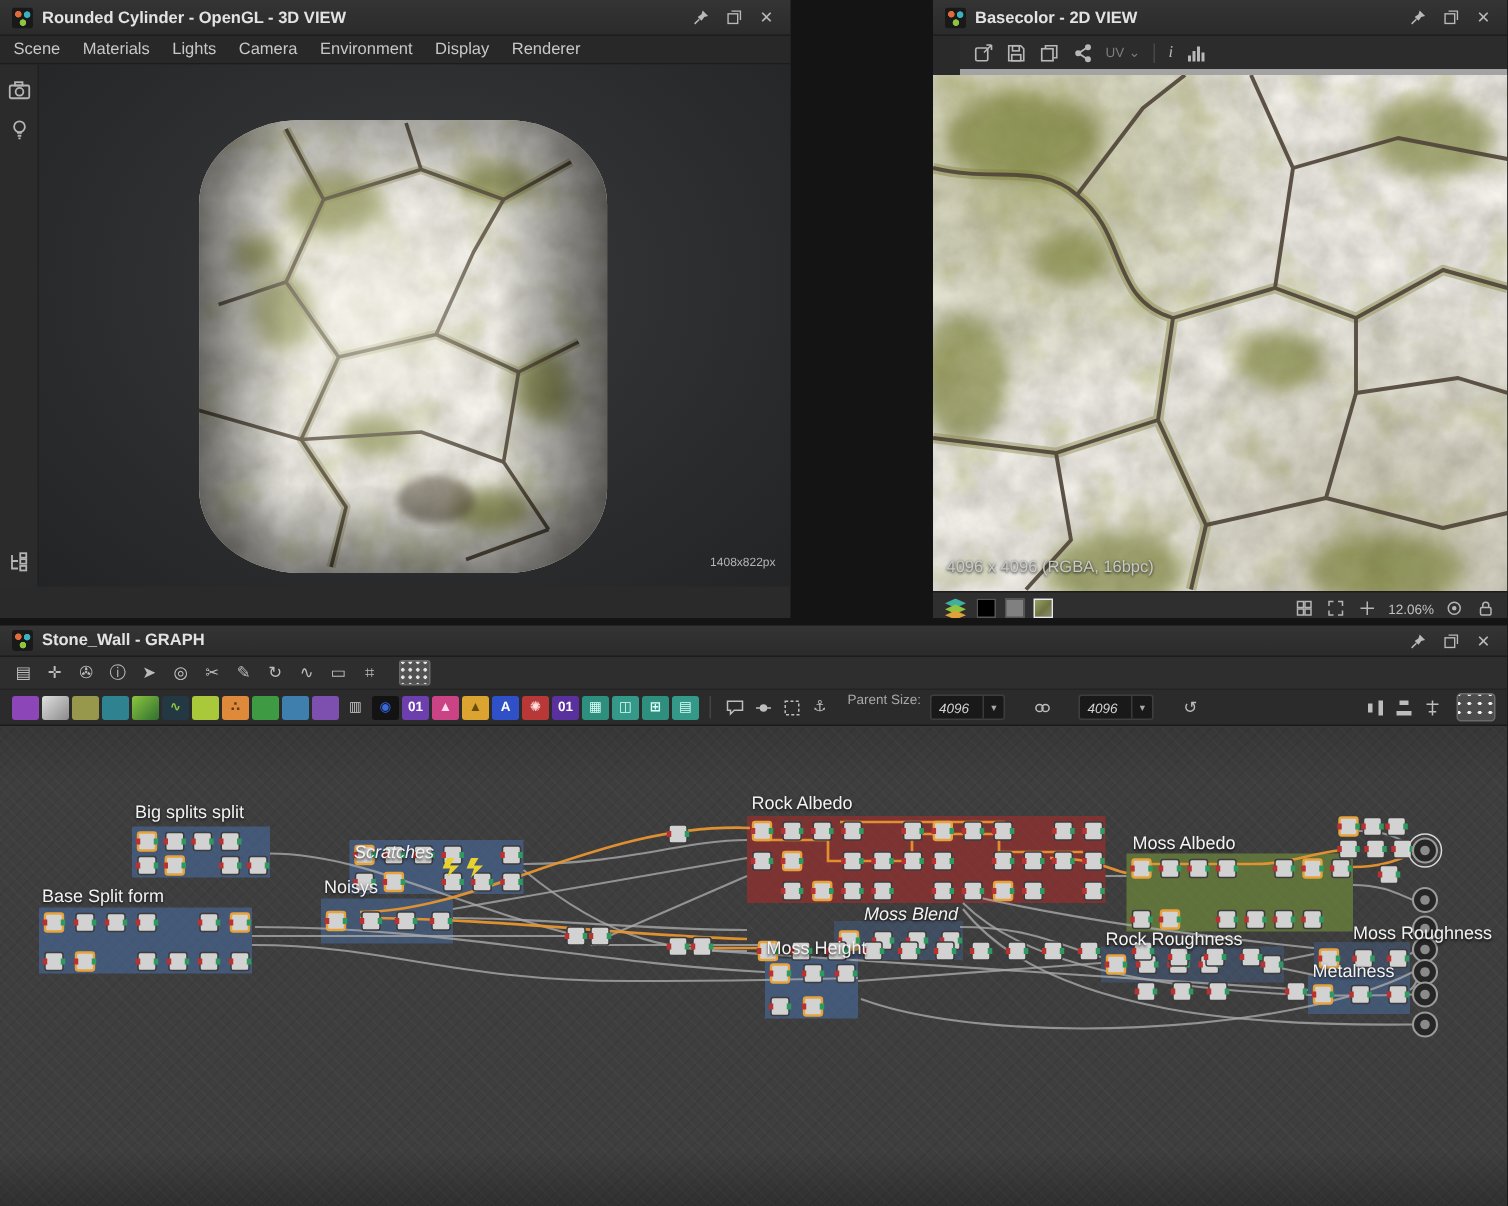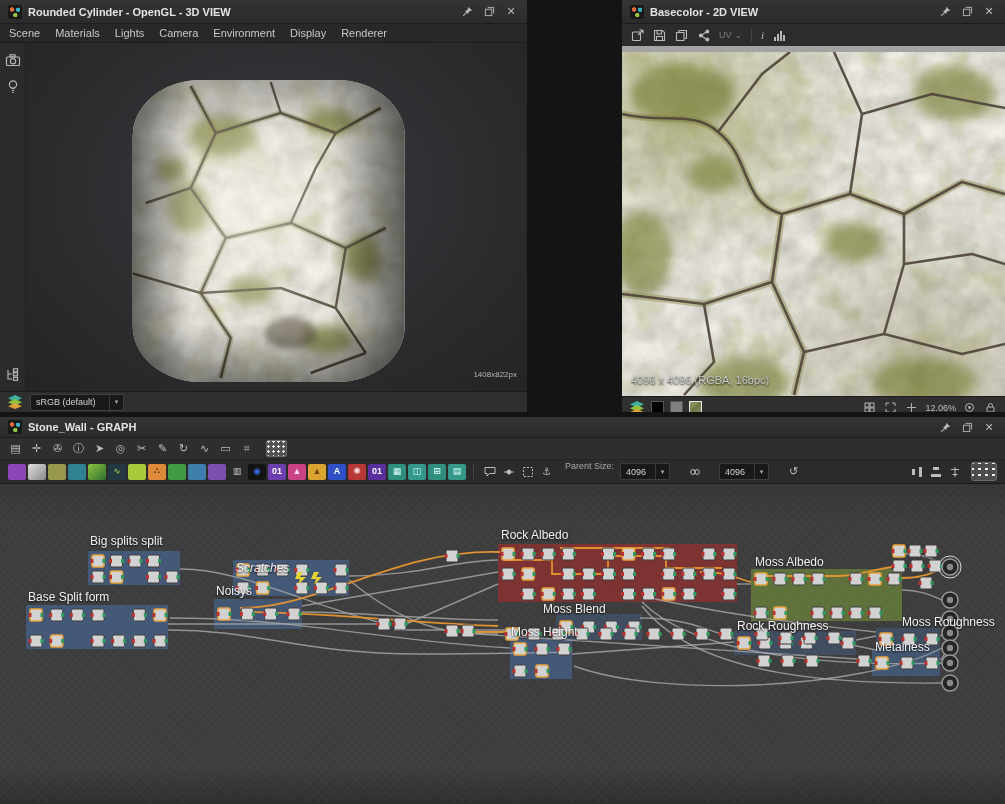--- a/index.html
+++ b/index.html
@@ -40,22 +40,22 @@
   .v3bottom{height:20px;background:#2f2f2f;border-top:1px solid #1c1c1c;
             display:flex;align-items:center;gap:7px;padding:0 7px;}
   .stack-icon svg{width:16px;height:14px;display:block;}
   .uiselect{display:flex;align-items:center;height:15px;background:#191919;
             border:1px solid #3e3e3e;border-radius:2px;font-size:9px;color:#d2d2d2;}
   .uiselect .sel-text{padding:0 5px;flex:1;white-space:nowrap;}
   .uiselect .sel-caret{width:13px;align-self:stretch;border-left:1px solid #3a3a3a;
             display:flex;align-items:center;justify-content:center;font-size:7px;color:#a8a8a8;}
 
   
-  .toolbar2d{height:22px;background:#2c2c2c;border-bottom:6px solid #a3a3a3;
-             display:flex;align-items:center;gap:9px;padding:0 9px;color:#b8b8b8;}
+  .toolbar2d{height:22px;background:#2c2c2c;border-bottom:4px solid #a3a3a3;
+             display:flex;align-items:center;gap:9px;padding:0 9px;color:#b8b8b8;margin-left:18px;}
   .toolbar2d svg{width:13px;height:13px;display:block;}
   .t2-sep{width:1px;height:13px;background:#474747;}
   .uv-drop{font-size:9px;color:#7e7e7e;display:flex;align-items:center;gap:3px;}
   .img-area{position:relative;height:344px;background:#1f1f1f;}
   .overlay2d{position:absolute;left:9px;bottom:10px;font-size:11px;color:#c9c9c9;
              text-shadow:0 1px 2px rgba(0,0,0,.9);text-align:center;}
   .bottom2d{height:21px;background:#2f2f2f;border-top:1px solid #1c1c1c;
             display:flex;align-items:center;gap:6px;padding:0 7px;}
   .swatch{width:13px;height:13px;border:1px solid #555;box-sizing:border-box;}
   .swatch.sel{border:1px solid #e8e8e8;}
@@ -230,33 +230,20 @@
             </g>
             <rect x="0" y="0" width="276" height="306" fill="url(#cyl-hl)"></rect>
             <rect x="0" y="0" width="276" height="306" fill="url(#cyl-shadeL)"></rect>
             <rect x="0" y="0" width="276" height="306" fill="url(#cyl-shadeV)"></rect>
           </g>
         </svg>
         <span class="res-overlay">1408x822px</span>
       </div>
     </div>
 
-    <div class="v3bottom">
-      <span class="stack-icon">
-        <svg viewBox="0 0 16 14">
-            <path d="M8 0 L15 3.2 L8 6.4 L1 3.2 Z" fill="#3fb0a0"></path>
-            <path d="M8 4 L15 7.2 L8 10.4 L1 7.2 Z" fill="#8fc43f"></path>
-            <path d="M8 8 L15 11.2 L8 14 L1 11.2 Z" fill="#e0a03a"></path>
-          </svg>
-      </span>
-      <div class="uiselect" style="width:92px;">
-        <span class="sel-text">sRGB (default)</span>
-        <span class="sel-caret">▾</span>
-      </div>
-    </div>
   </section>
 
   <section class="panel" id="panel-2d">
     <header class="hdr">
       <span class="panel-icon"></span>
       <span class="title">Basecolor - 2D VIEW</span>
       <span class="sp"></span>
       <span class="hicon">
         <svg viewBox="0 0 12 12">
             <path d="M7 1 L11 5 L8.2 5.8 L6.2 8.6 L3.4 5.8 L6.2 3.8 Z" fill="currentColor"></path>
@@ -489,21 +476,21 @@
             <circle cx="6" cy="6" r="2" fill="currentColor"></circle>
           </svg>
       </span>
       <span class="gicon">
         <svg viewBox="0 0 12 12" fill="none" stroke="currentColor" stroke-dasharray="2 1.5">
             <rect x="1.5" y="1.5" width="9" height="9"></rect>
           </svg>
       </span>
       <span class="gicon" style="font-size:10px;">⚓</span>
       <span class="psize-label">Parent Size:</span>
-      <span class="psize" style="display:flex;align-items:center;gap:16px;">
+      <span class="psize" style="display:flex;align-items:center;gap:16px;font-style:italic;">
         <span class="uiselect">
           <span class="sel-text">4096</span>
           <span class="sel-caret">▾</span>
         </span>
         <span class="gicon">
           <svg viewBox="0 0 12 12" fill="none" stroke="currentColor">
               <circle cx="4" cy="6" r="2.4"></circle>
               <circle cx="8" cy="6" r="2.4"></circle>
             </svg>
         </span>
@@ -981,21 +968,21 @@
           <div class="group-label" style="left: 90px; top: 50px;">Big splits split</div>
 
           <div class="group-label" style="left: 236px; top: 77px; font-style: italic;">Scratches</div>
 
           <div class="group-label" style="left: 216px; top: 100px;">Noisys</div>
 
           <div class="group-label" style="left: 28px; top: 106px;">Base Split form</div>
 
           <div class="group-label" style="left: 501px; top: 44px;">Rock Albedo</div>
 
-          <div class="group-label" style="left: 543px; top: 118px;">Moss Blend</div>
+          <div class="group-label" style="left: 576px; top: 118px; font-style: italic;">Moss Blend</div>
 
           <div class="group-label" style="left: 511px; top: 141px;">Moss Height</div>
 
           <div class="group-label" style="left: 755px; top: 71px;">Moss Albedo</div>
 
           <div class="group-label" style="left: 737px; top: 135px;">Rock Roughness</div>
 
           <div class="group-label" style="left: 882px; top: 131px; margin-left: 20px;">Moss Roughness</div>
 
           <div class="group-label" style="left: 875px; top: 156px;">Metalness</div>

